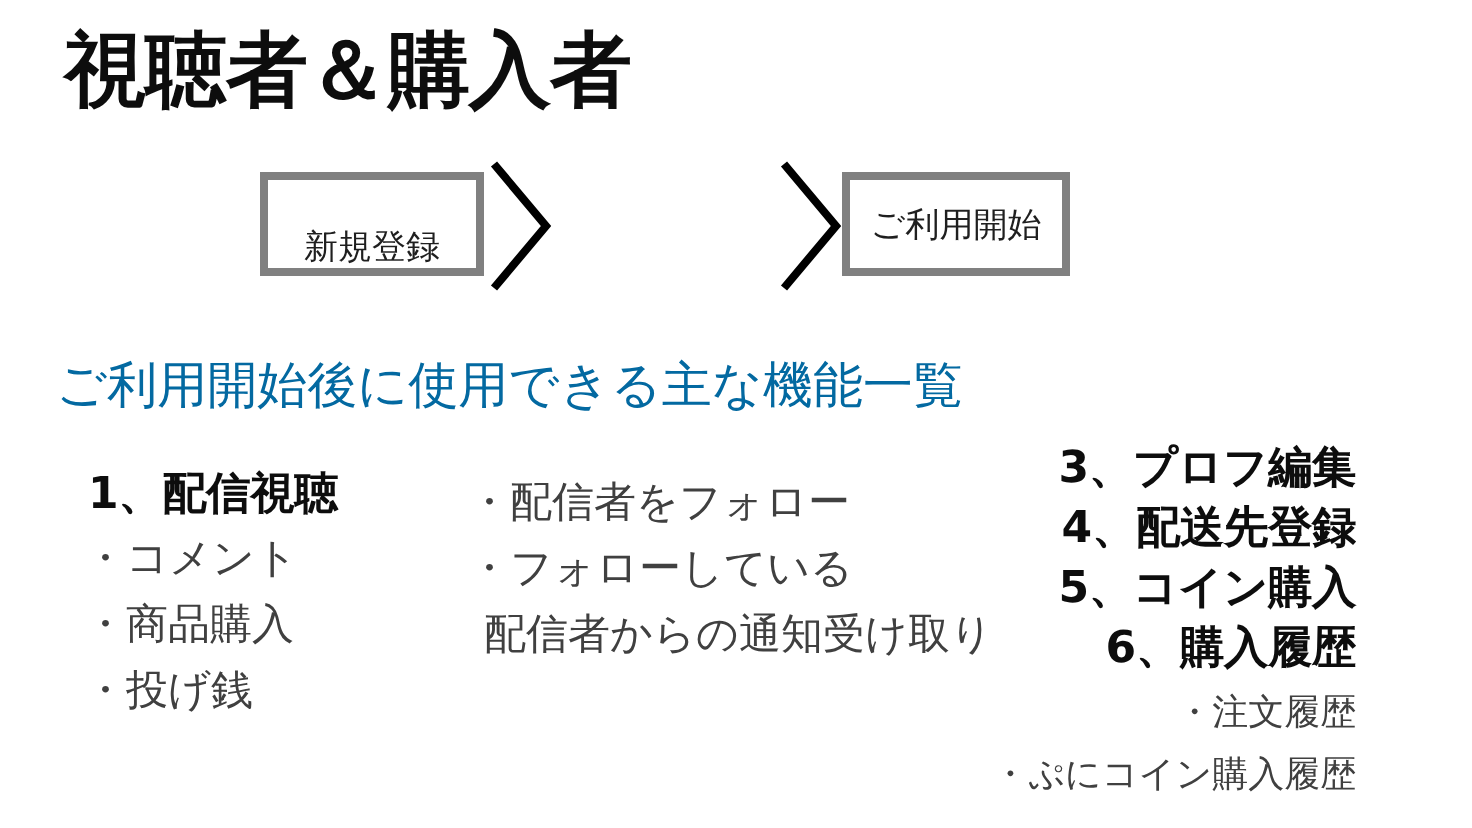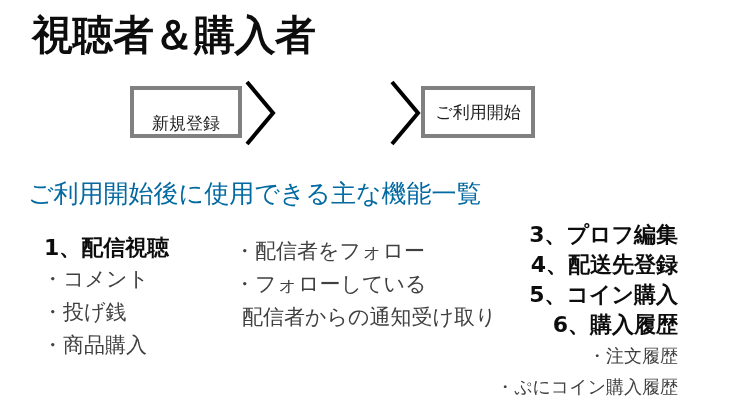--- a/index.html
+++ b/index.html
@@ -163,22 +163,22 @@
       <span class="boxtext">ご利用開始</span>
     </div>
 
   </div>
 
   <div class="subtitle">ご利用開始後に使用できる主な機能一覧</div>
 
   <div class="col col1">
     <div class="col-head">1、配信視聴</div>
     <div class="bullet">・コメント</div>
+    <div class="bullet">・商品購入</div>
     <div class="bullet">・投げ銭</div>
-    <div class="bullet">・商品購入</div>
   </div>
 
   <div class="col col2">
     <div class="bullet">・配信者をフォロー</div>
     <div class="bullet">・フォローしている</div>
     <div class="bullet wrap-cont">配信者からの通知受け取り</div>
   </div>
 
   <div class="col col3">
     <div class="col-head">3、プロフ編集</div>

